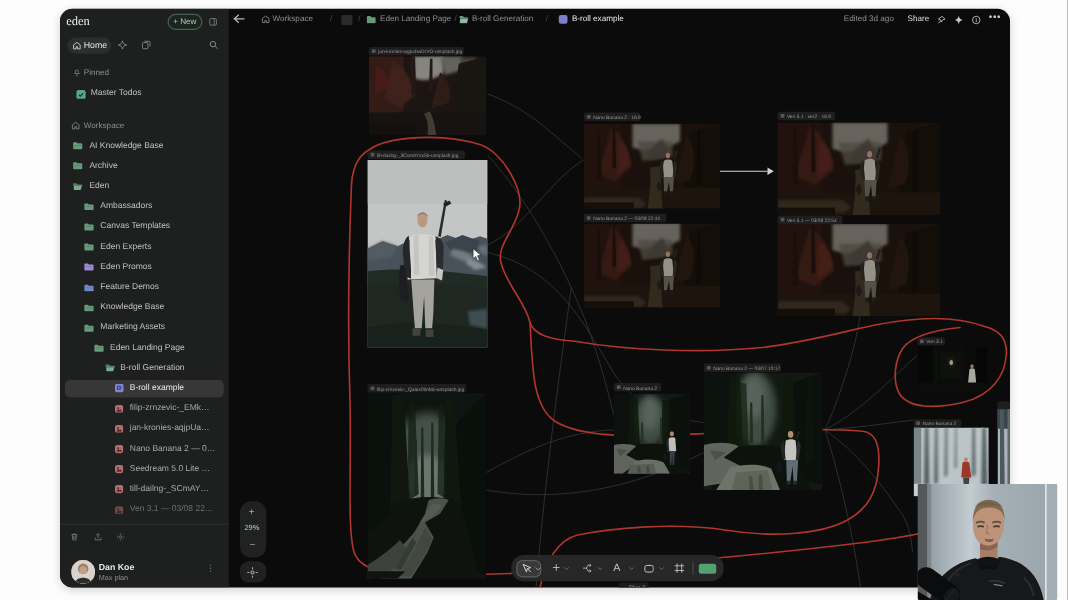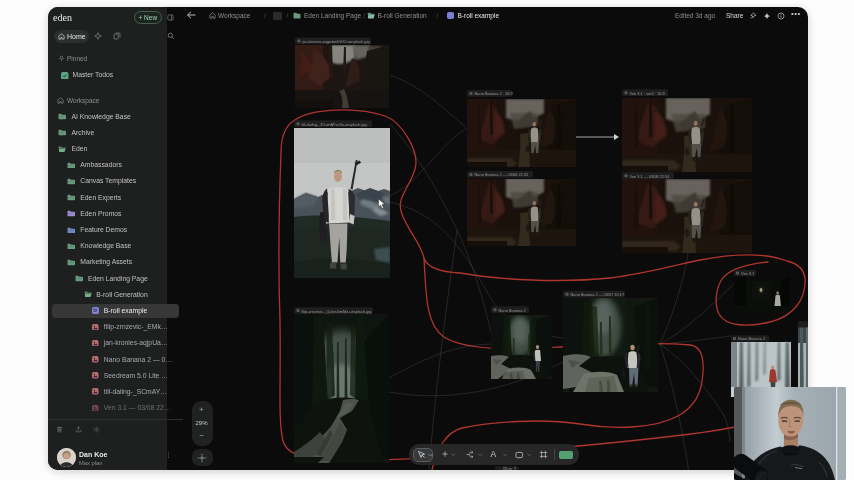--- a/index.html
+++ b/index.html
@@ -1,21 +1,21 @@
 <!DOCTYPE html>
 <html><head>
 <meta charset="utf-8">
 <style>
 * { margin:0; padding:0; box-sizing:border-box; }
 html,body { width:854px; height:480px; background:#fdfdfd; overflow:hidden;
   font-family:"Liberation Sans", sans-serif; }
 #app { position:absolute; left:48px; top:7px; width:760px; height:463px;
   background:#0b0b0c; border-radius:10px; overflow:hidden;
   box-shadow:0 2px 8px rgba(0,0,0,.18); }
-#sidebar { position:absolute; left:0; top:0; width:119px; height:463px;
+#sidebar { position:absolute; left:0; top:0; width:135px; height:463px;
   background:#1e1f1f; z-index:5; }
 .abs { position:absolute; }
 .txt { position:absolute; white-space:nowrap; }
 .hd { font-size:6.5px; color:#8f9091; }
 .rt { font-size:6.8px; color:#c0c1c1; }
 .ft { font-size:6.8px; color:#a9aaaa; }
 .fo { position:absolute; width:8px; height:6.5px; }
 .fi { position:absolute; width:6.5px; height:6.5px; }
 #canvas-svg { position:absolute; left:135px; top:0; width:625px; height:463px; z-index:1; }
 #topbar { position:absolute; left:135px; top:0; width:625px; height:22px; z-index:6; }

